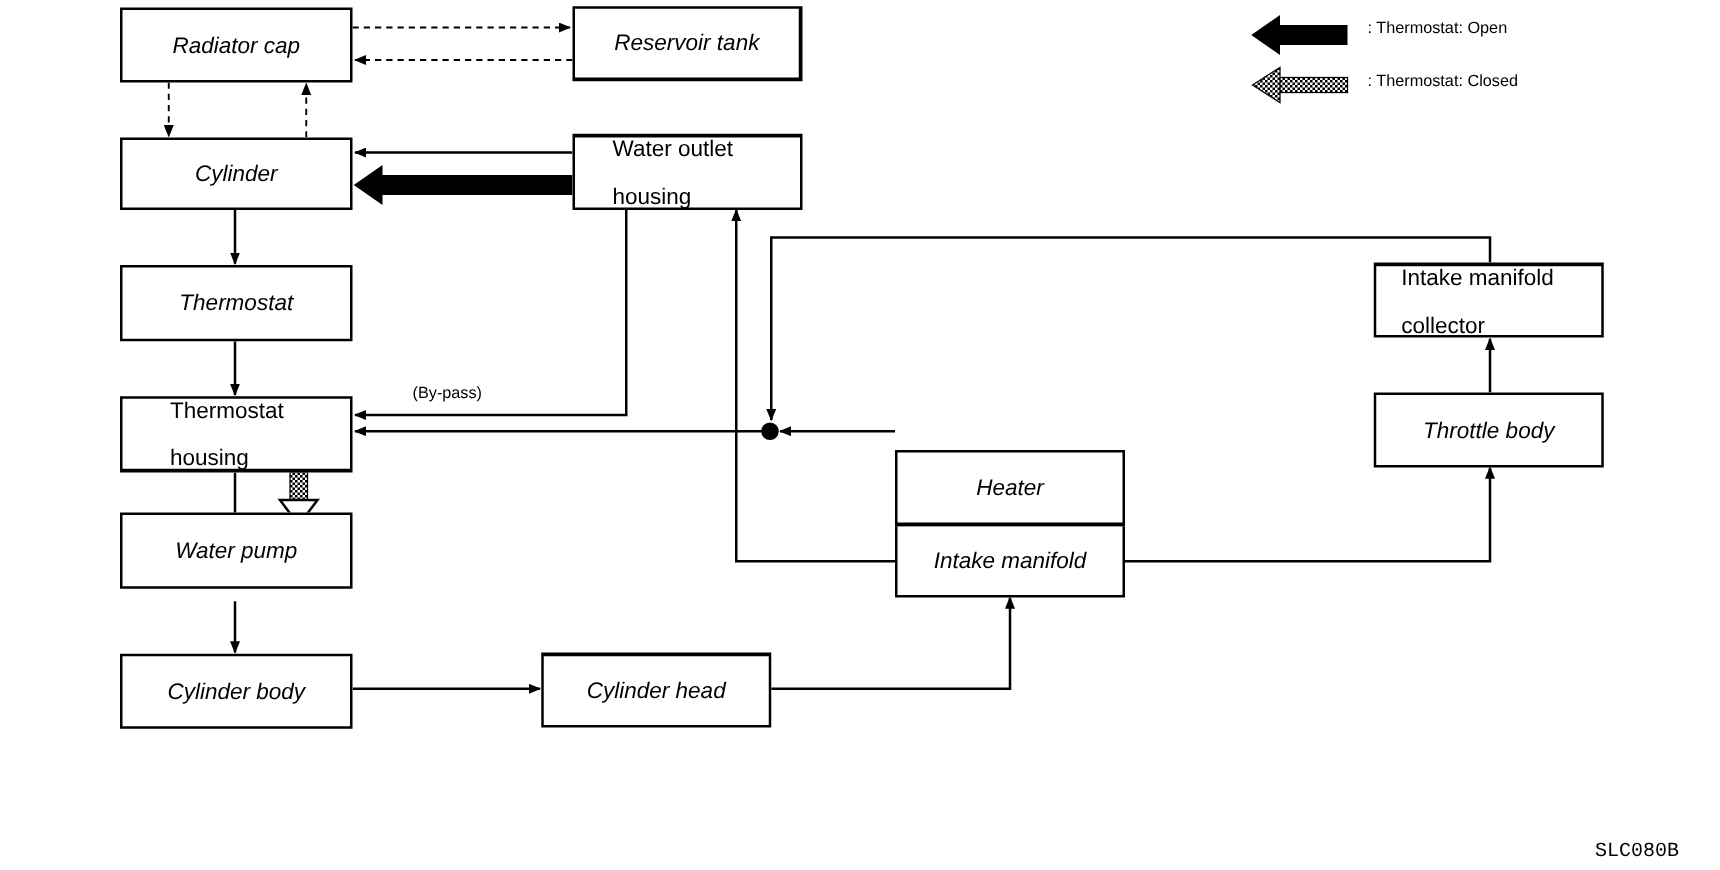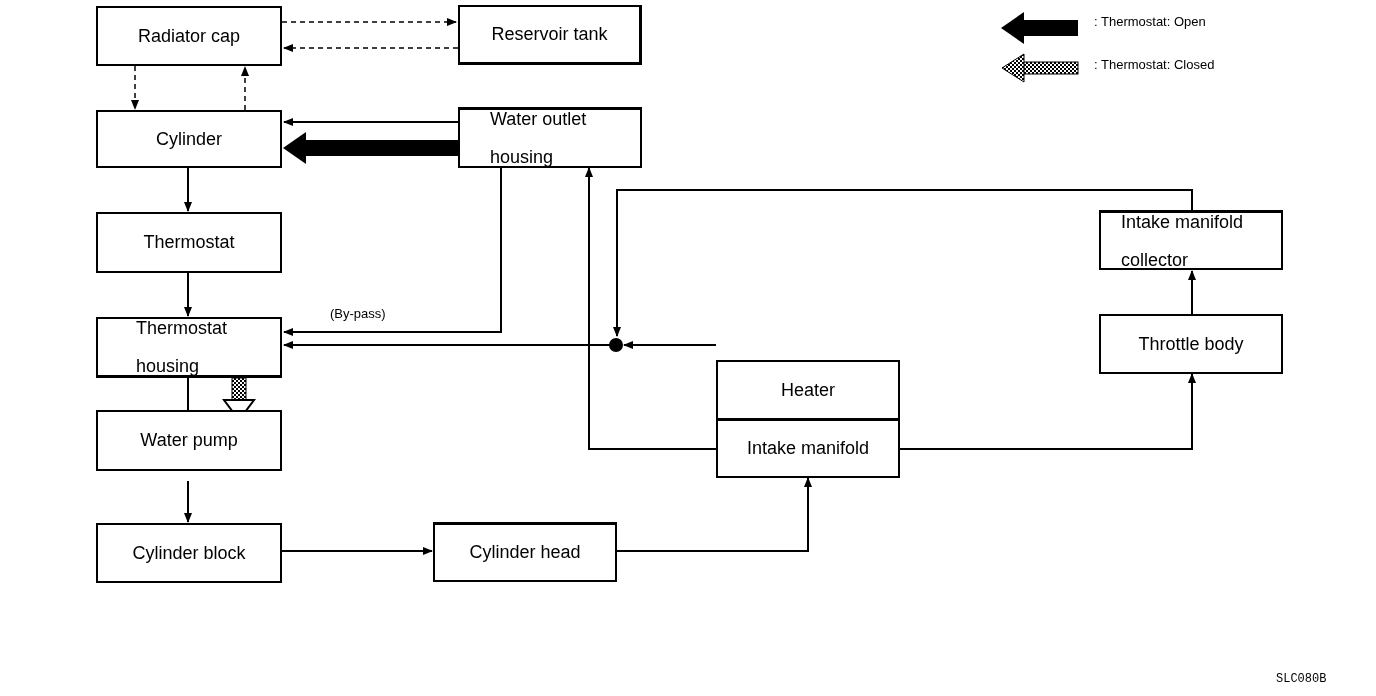--- a/index.html
+++ b/index.html
@@ -1,25 +1,25 @@
 <!DOCTYPE html>
 <html><head>
 <meta charset="utf-8">
 <style>
   html, body { margin: 0; padding: 0; background: #ffffff; }
   body { width: 1376px; height: 696px; position: relative; overflow: hidden;
          font-family: "Liberation Sans", sans-serif; color: #000; }
   svg#diagram { position: absolute; left: 0; top: 0; }
   .box { position: absolute; border: 2px solid #000; background: #fff; box-sizing: border-box;
          display: flex; align-items: center; font-size: 18px; }
-  .box.center { justify-content: center; text-align: left; }
+  .box.center { justify-content: center; text-align: left; font-style: italic; }
   .box.left { justify-content: flex-start; padding-left: 30px; line-height: 38px; }
   .box span { white-space: pre-line; }
   .label { position: absolute; font-size: 13px; white-space: nowrap; }
-  .code { position: absolute; font-size: 12px; font-family: "Liberation Mono", monospace; }
+  .code { position: absolute; font-size: 16px; font-family: "Liberation Mono", monospace; }
 </style>
 </head>
 <body>
 
 <svg id="diagram" width="1376" height="696">
   <defs>
     <marker id="ah" markerWidth="10" markerHeight="8" refX="9" refY="4" orient="auto" markerUnits="userSpaceOnUse">
       <path d="M0,0 L10,4 L0,8 z" fill="#000"></path>
     </marker>
     <pattern id="checker" width="4" height="4" patternUnits="userSpaceOnUse">
@@ -98,21 +98,21 @@
     <span>Thermostat</span>
   </div>
 <div class="box left" style="left:96px;top:317px;width:186px;height:61px;padding-left:38px;border-bottom-width:3px;">
     <span>Thermostat
 housing</span>
   </div>
 <div class="box center" style="left:96px;top:410px;width:186px;height:61px;">
     <span>Water pump</span>
   </div>
 <div class="box center" style="left:96px;top:523px;width:186px;height:60px;">
-    <span>Cylinder block</span>
+    <span>Cylinder body</span>
   </div>
 <div class="box center" style="left:433px;top:522px;width:184px;height:60px;border-top-width:3px;">
     <span>Cylinder head</span>
   </div>
 <div class="box center" style="left:716px;top:419px;width:184px;height:59px;">
     <span>Intake manifold</span>
   </div>
 <div class="box center" style="left:716px;top:314px;width:184px;height:61px;border-bottom-width:3px;margin-top:46px;">
     <span>Heater</span>
   </div>

